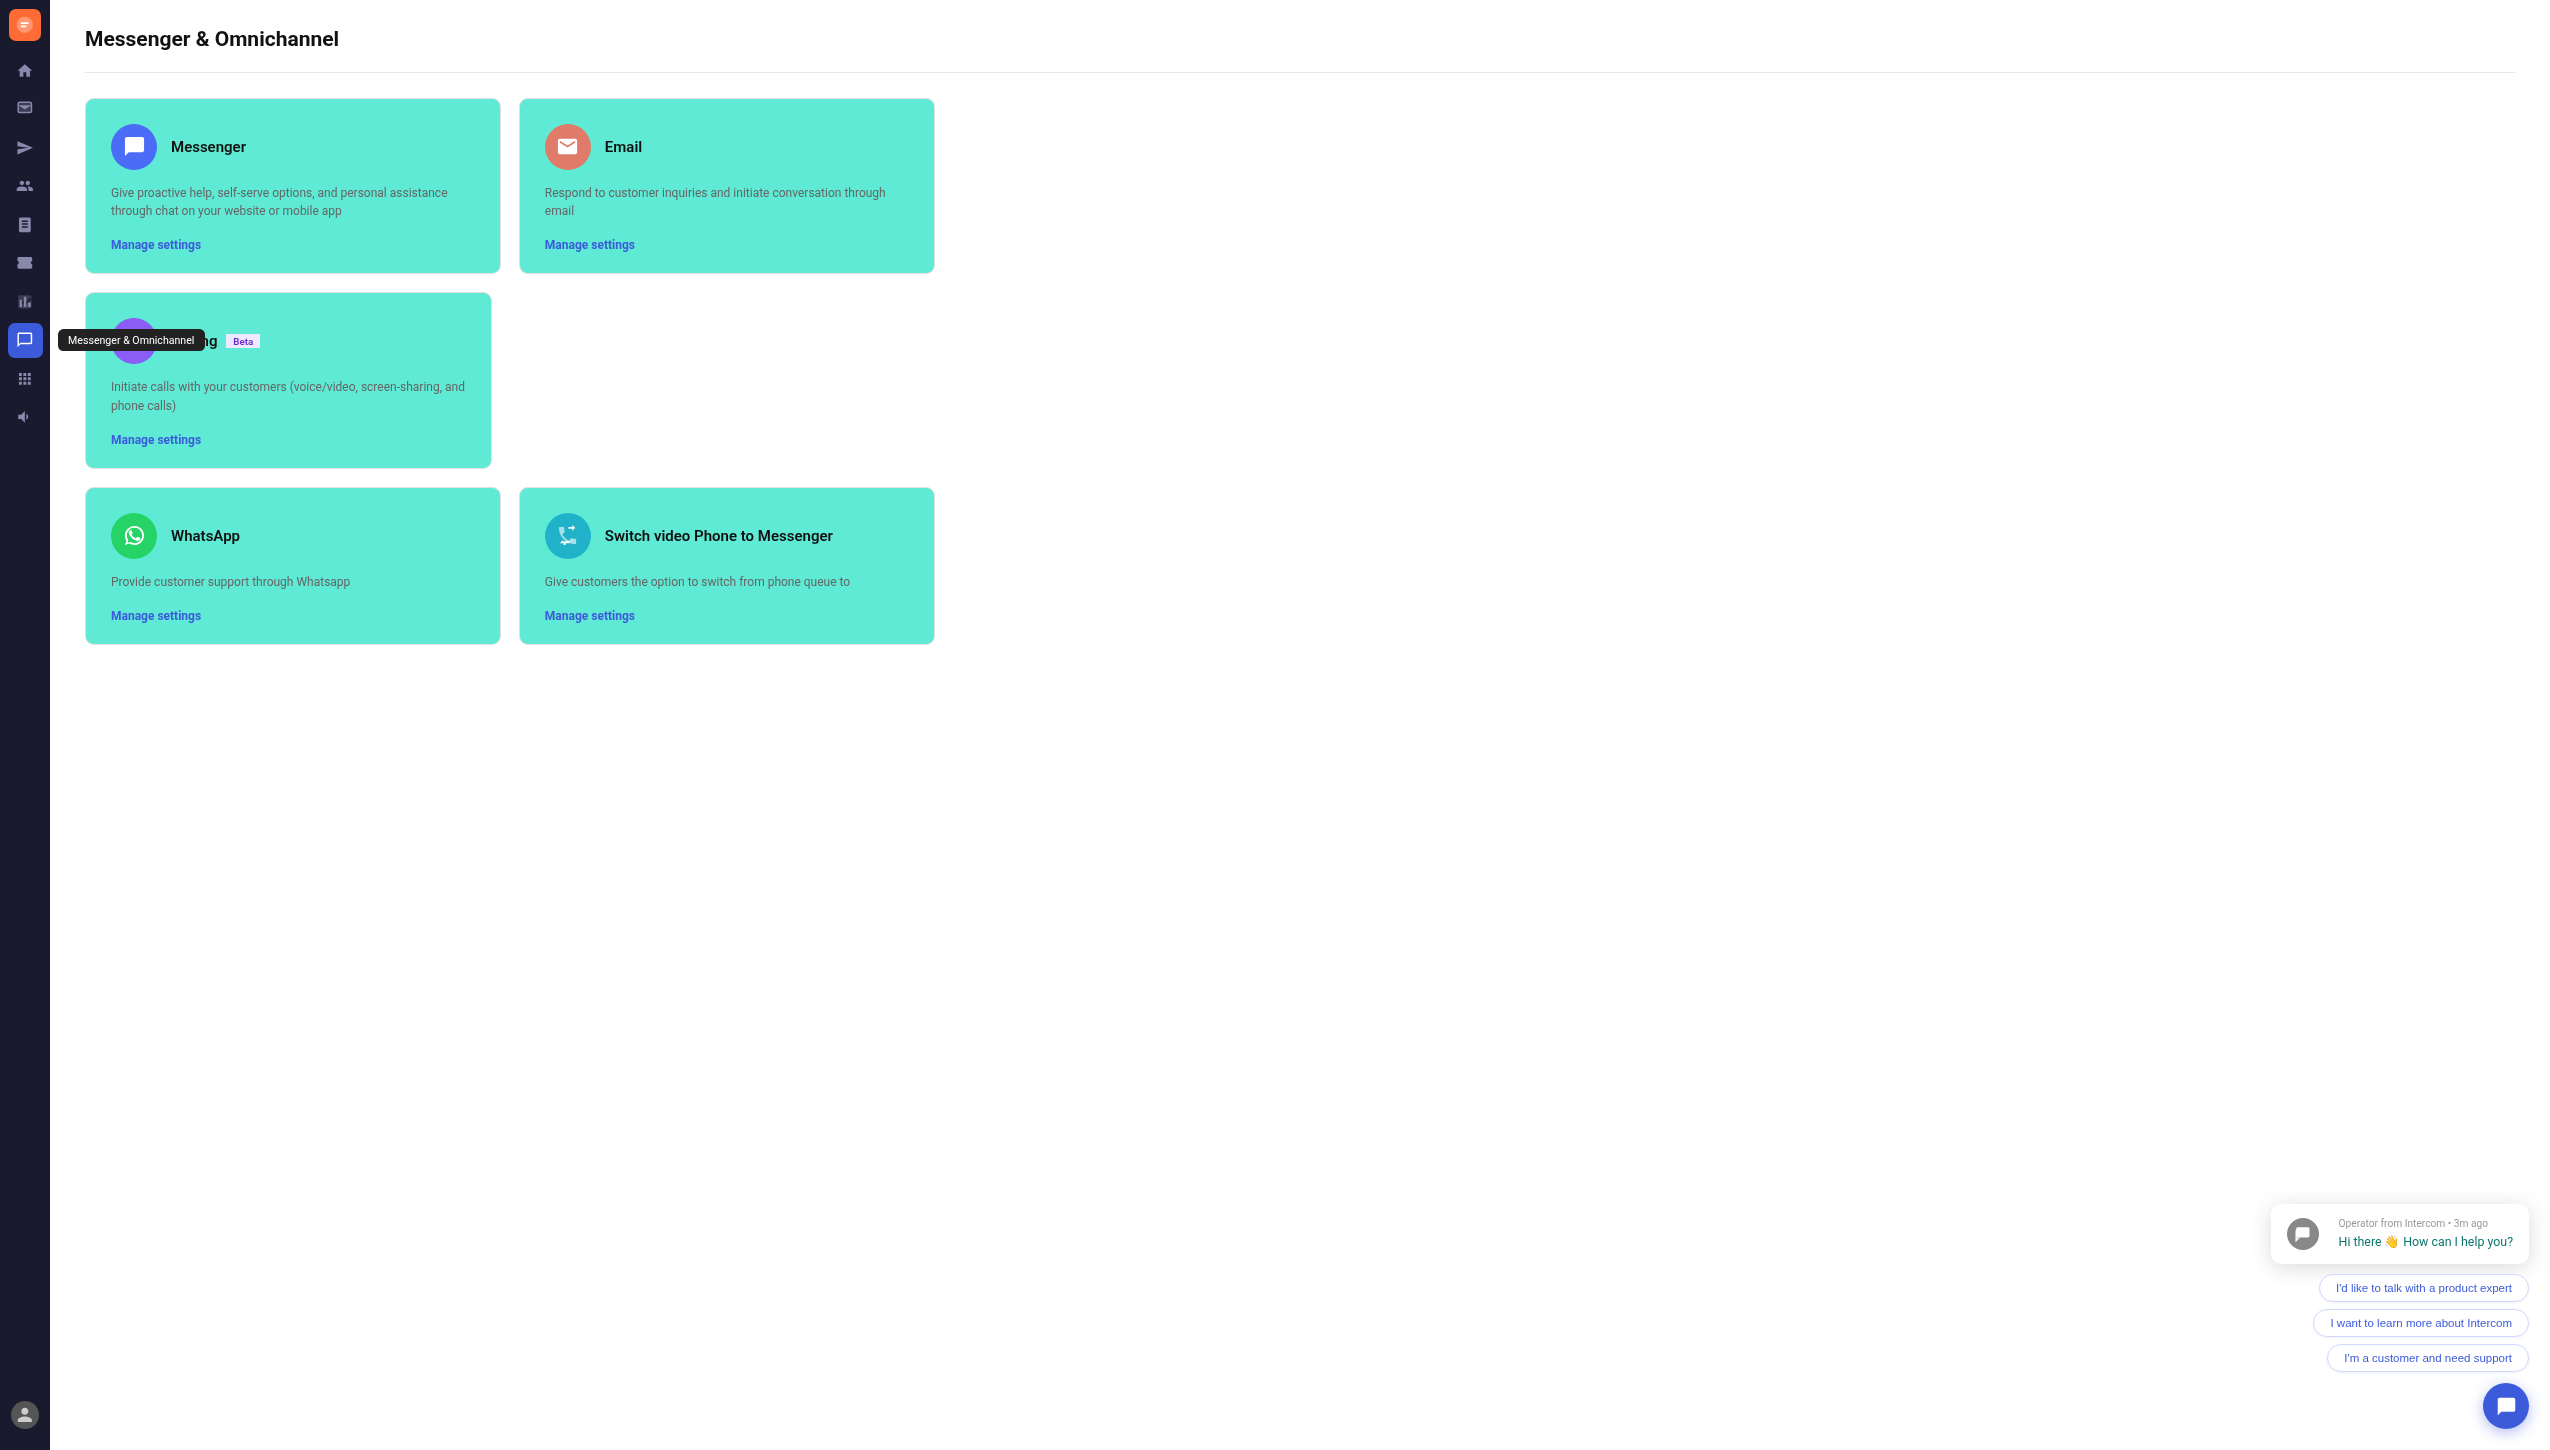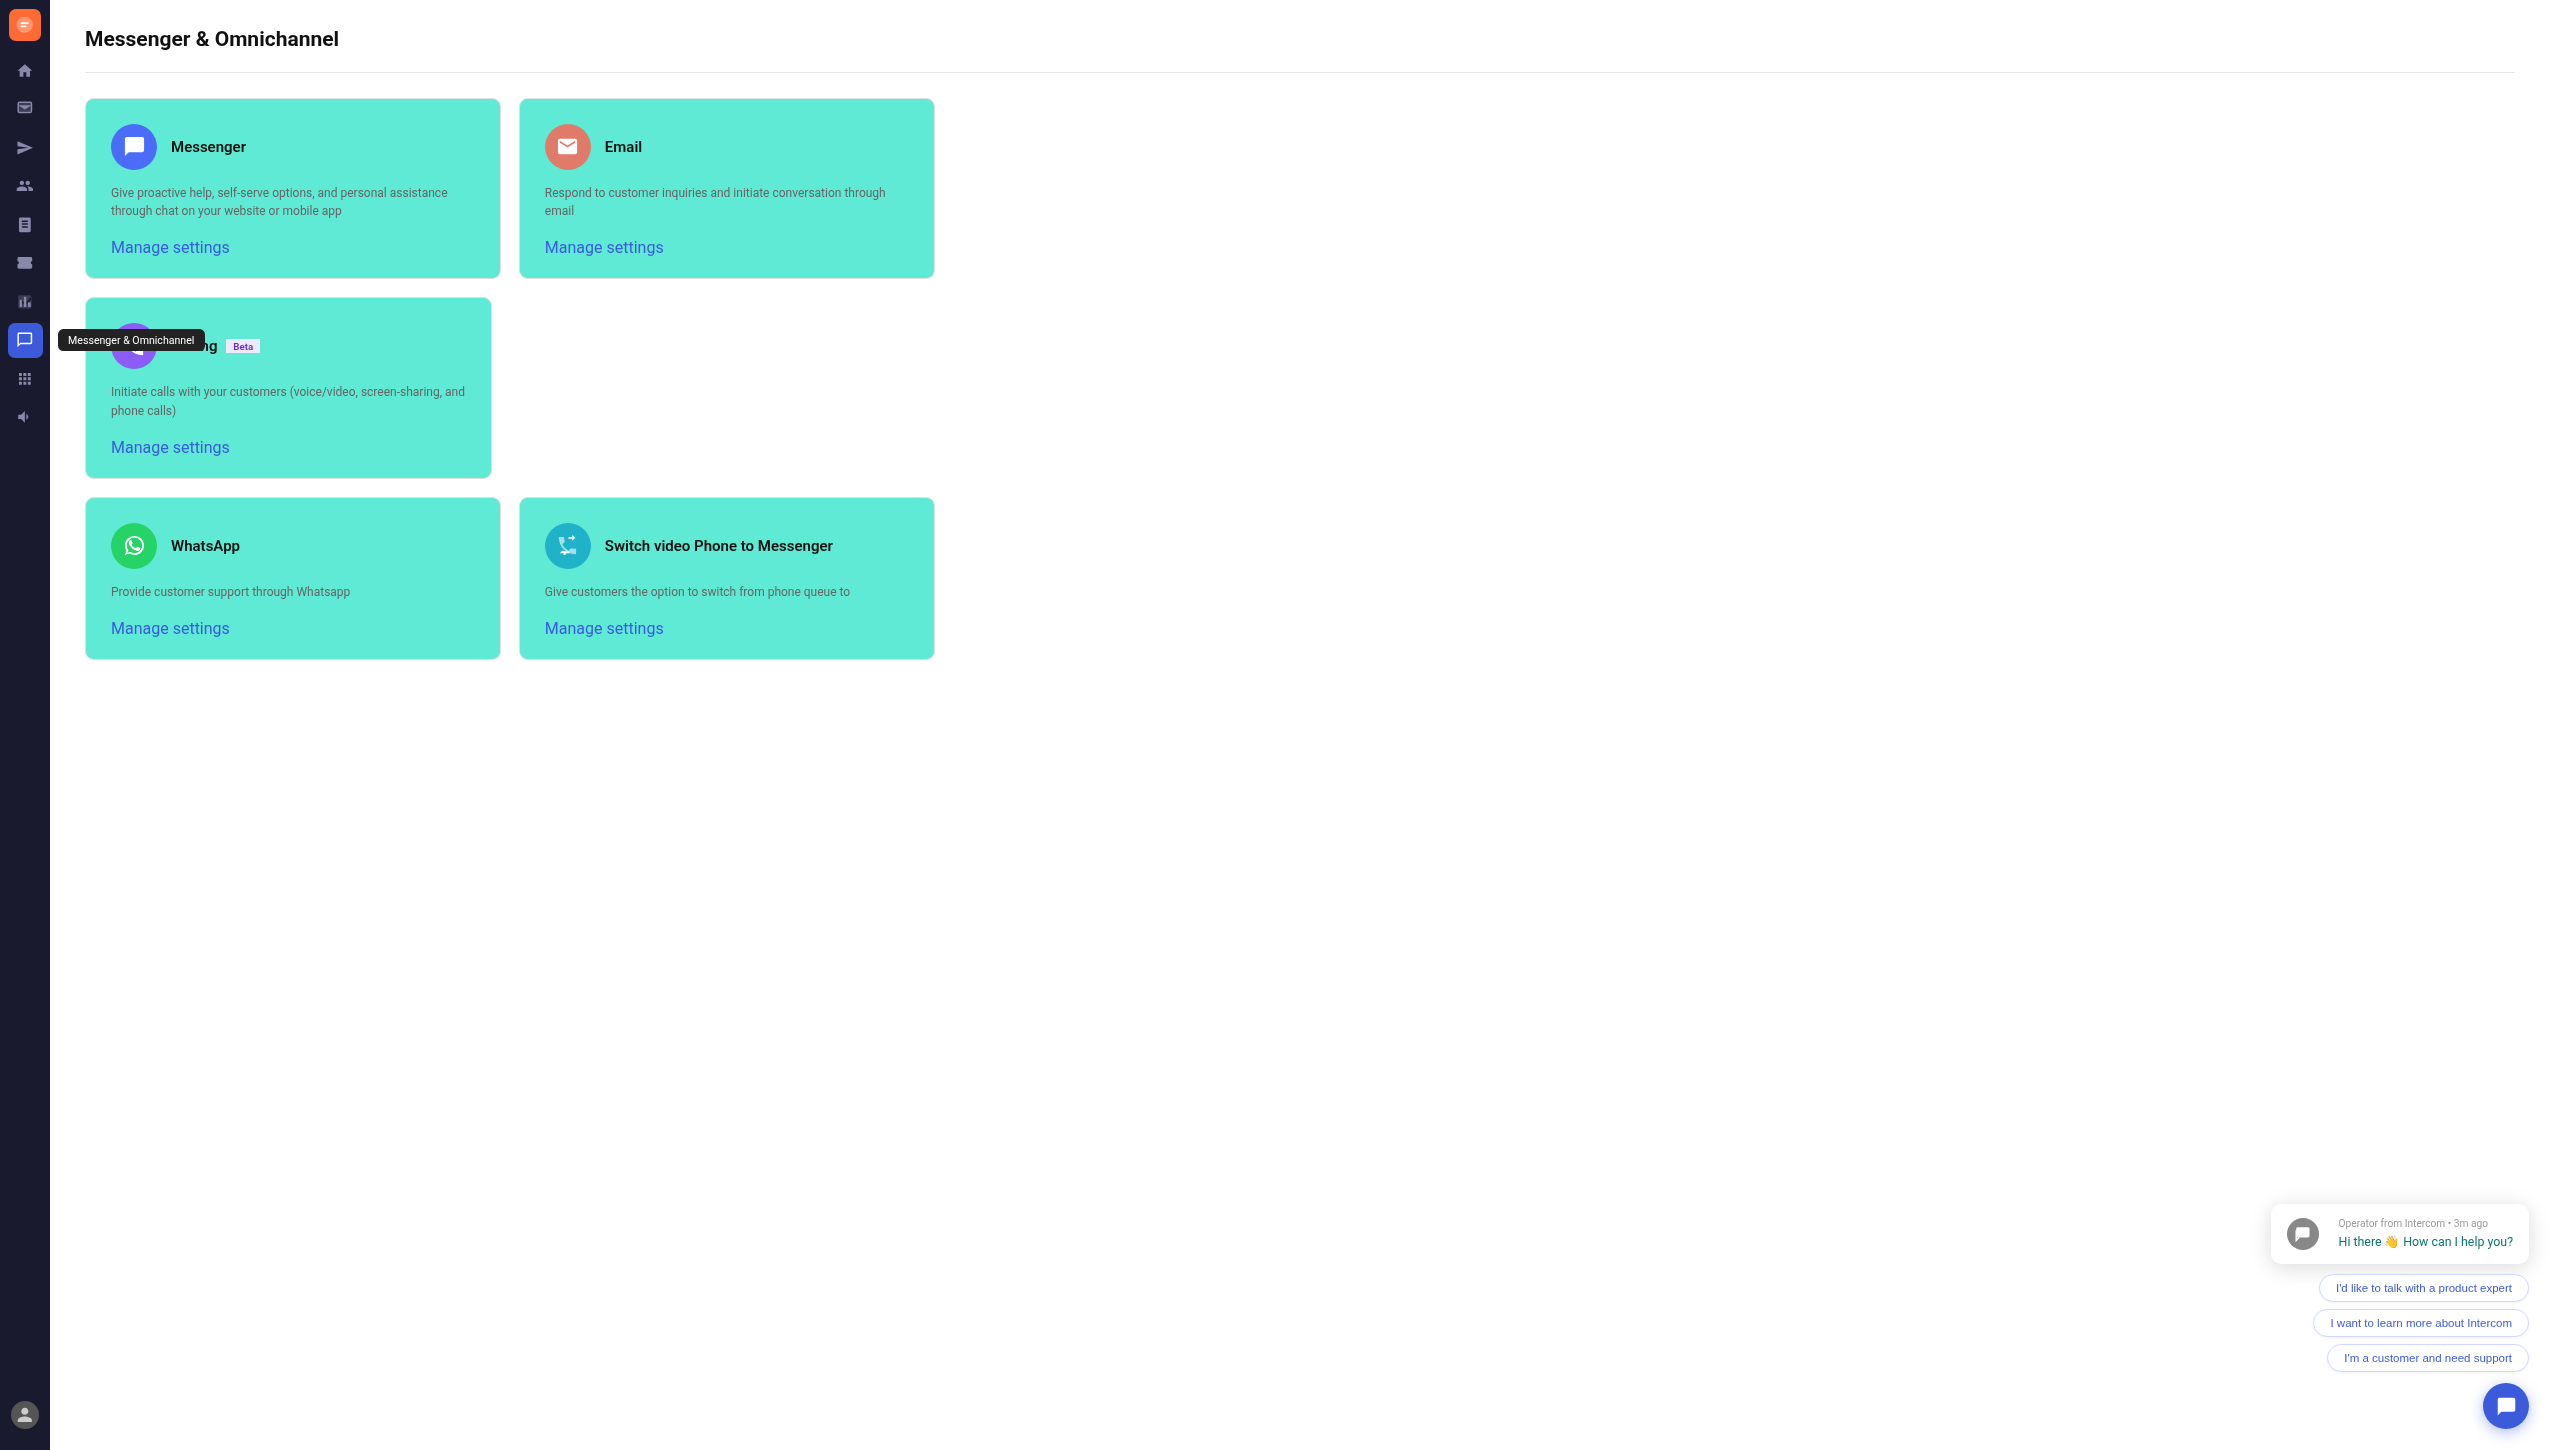--- a/index.html
+++ b/index.html
@@ -132,23 +132,23 @@
       border-radius: 0;
     }
     .card-desc {
       font-size: 12px;
       color: #666;
       line-height: 1.55;
       flex: 1;
       margin-bottom: 17.7px;
     }
     .card-link {
-      font-size: 16px;
+      font-size: 12px;
       color: #3b5bdb;
-      font-weight: 400;
+      font-weight: 700;
       text-decoration: none;
       cursor: pointer;
       margin-top: auto;
     }
 
     
     .section-heading {
       font-size: 17.7px;
       font-weight: 700;
       color: #111;

